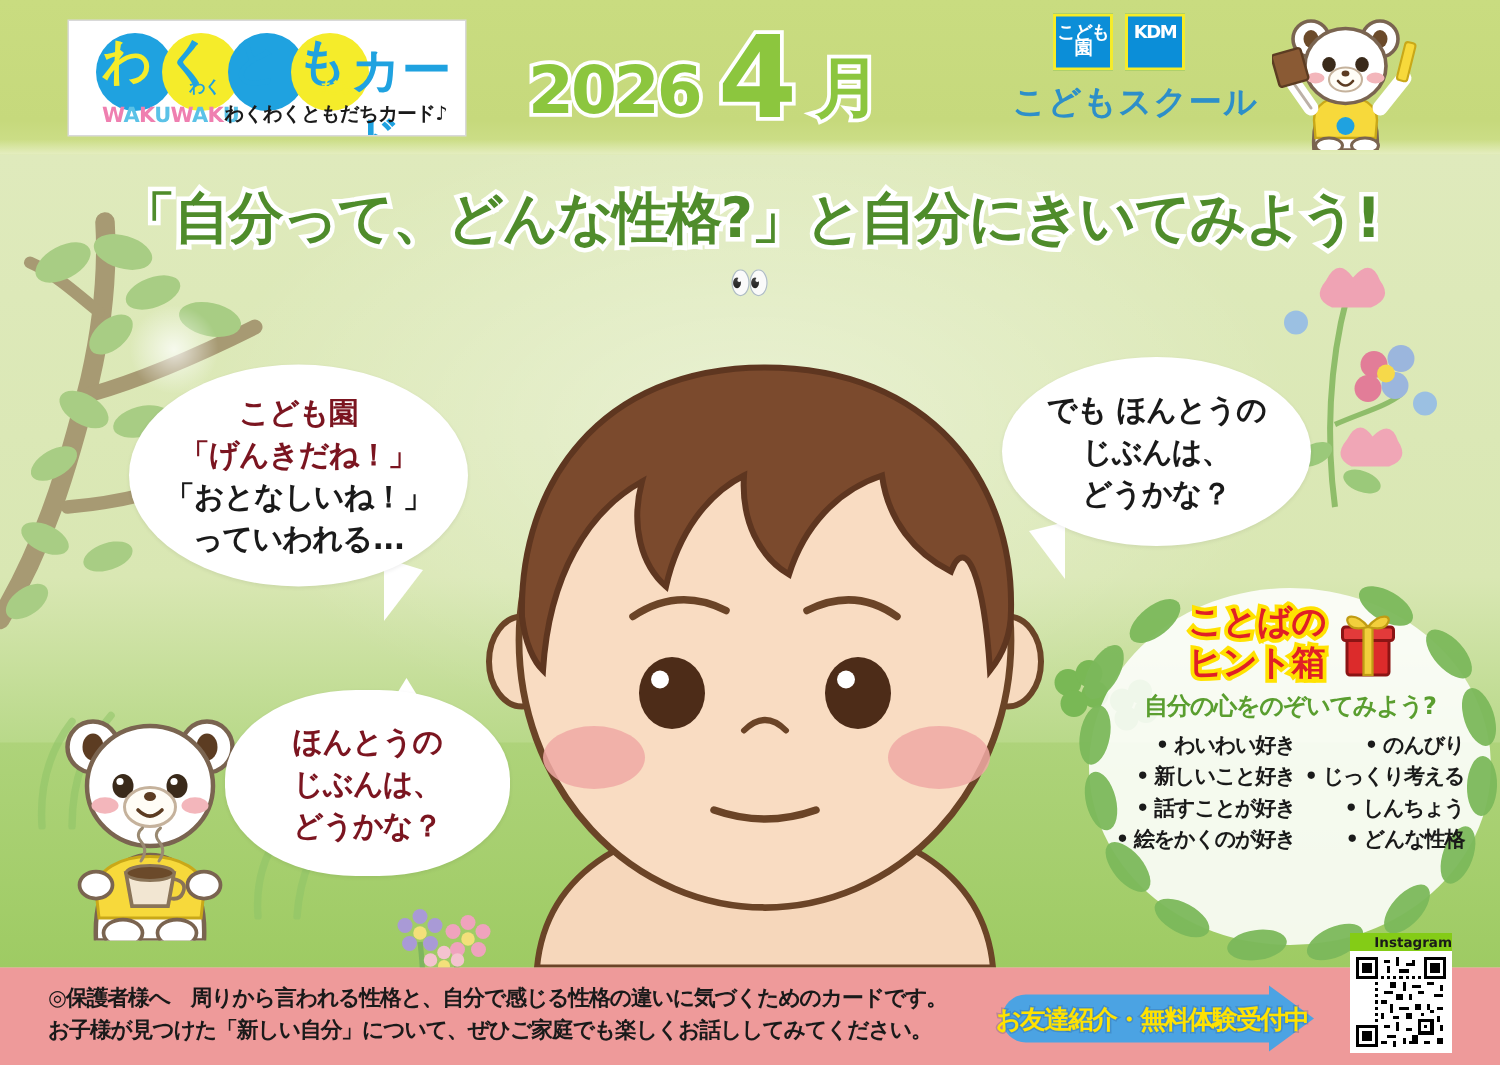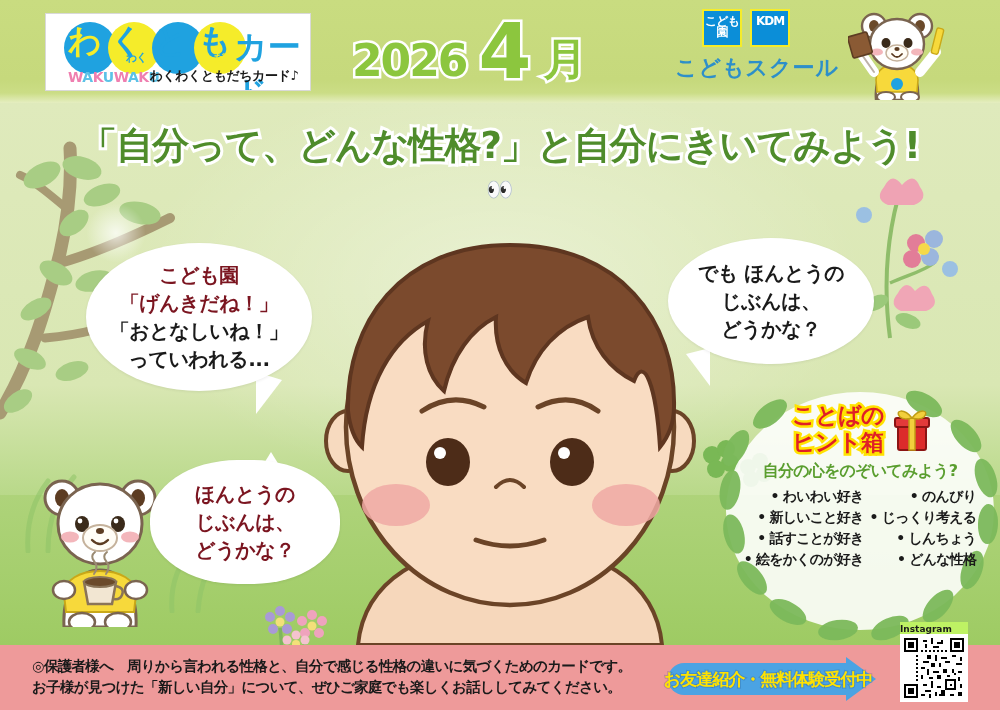--- a/index.html
+++ b/index.html
@@ -282,22 +282,22 @@
     width: 180px; height: 32px;
     display: flex; align-items: center; justify-content: center;
     font-size: 17px; font-weight: 900; color: #ffe200;
     letter-spacing: -1px;
     -webkit-text-stroke: 2px rgba(40,80,130,.25);
     paint-order: stroke fill;
     white-space: nowrap;
   }
   #qr-block { position: absolute; left: 900px; top: 622px; z-index: 45; width: 68px; }
   #qr-label {
-    text-align: left; font-size: 9px; font-weight: 700; color: #1a1a1a;
-    background: #bef264; padding-top: 2px;
+    text-align: right; font-size: 9px; font-weight: 700; color: #1a1a1a;
+    background: #84cc16; padding-top: 2px;
   }
   #qr-code { width: 68px; height: 68px; background: #ffffff; padding: 4px; display: block; }
 </style>
 </head>
 <body>
 
 <div id="card">
 
   <div id="scene">
     <div id="ground"></div>

